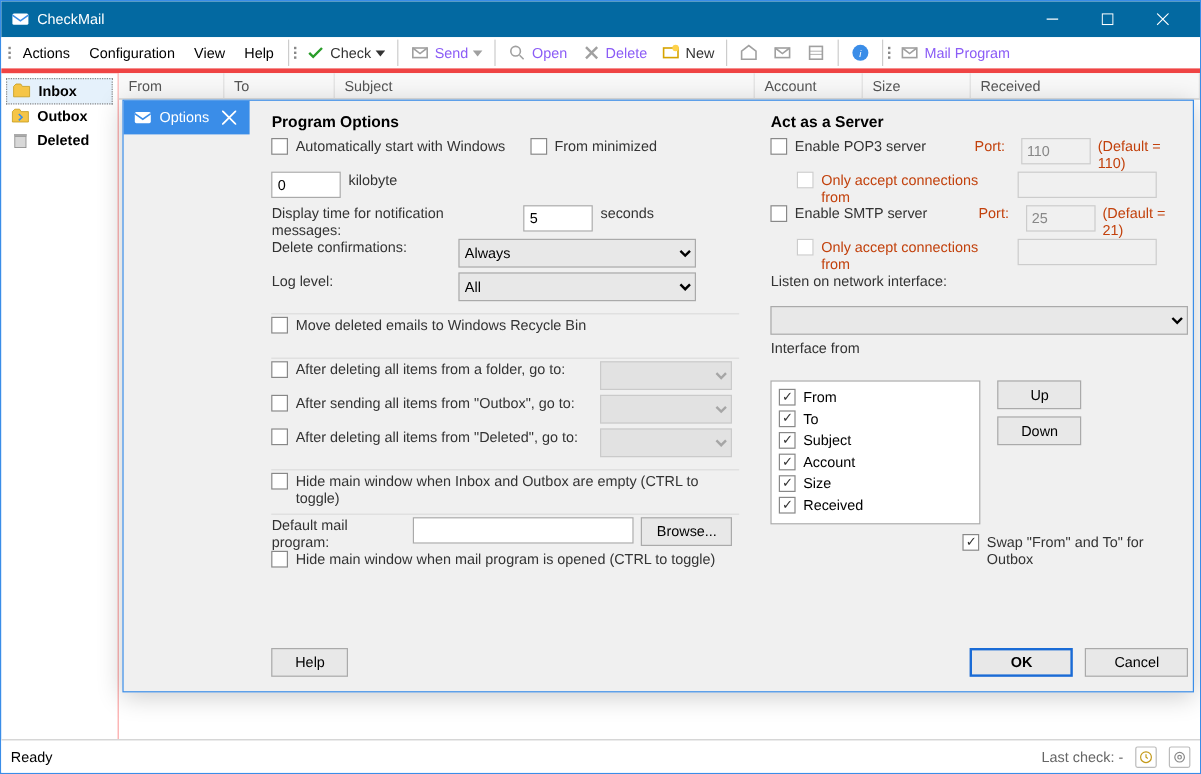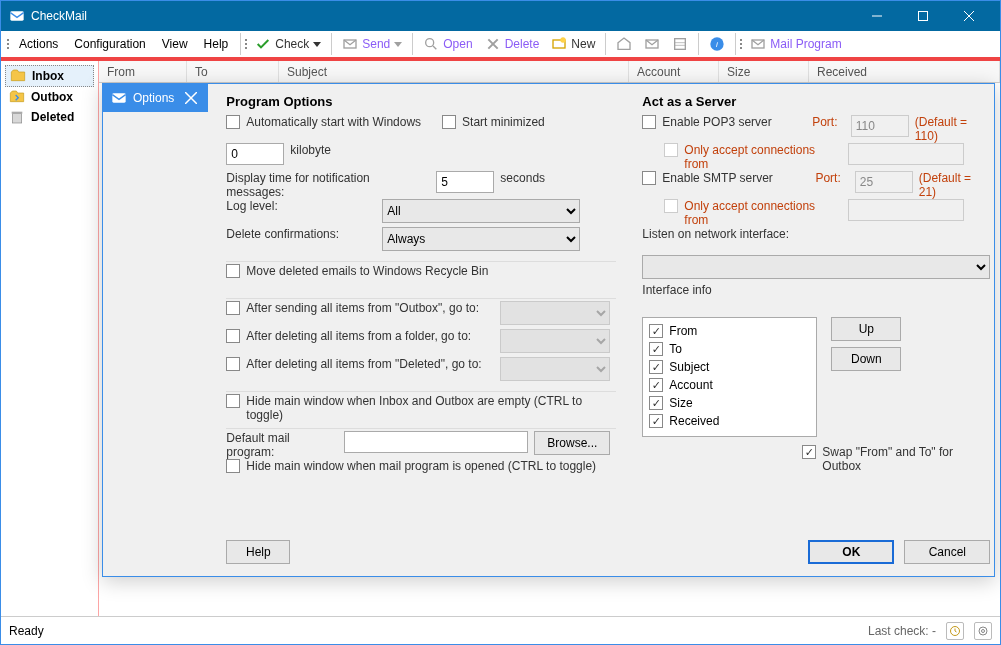--- a/index.html
+++ b/index.html
@@ -260,53 +260,53 @@
   <div class="dialog-body">
 
     <div class="col-left">
       <div class="section-title">Program Options</div>
 
       <div class="row">
         <span class="chk"></span>
         <span class="label">Automatically start with Windows</span>
         <span style="width:9px"></span>
         <span class="chk"></span>
-        <span class="label">Start minimized</span>
+        <span class="label">From minimized</span>
       </div>
       <div class="row">
         <input class="input-small" value="0" style="">
         <span class="label">kilobyte</span>
       </div>
       <div class="row">
         <span class="label" style="width:204px">Display time for notification messages:</span>
         <input class="input-small" value="5" style="">
         <span class="label">seconds</span>
       </div>
       <div class="row">
+        <span class="label" style="width:150px">Delete confirmations:</span>
+        <select class="sel"><option>Always</option></select>
+      </div>
+      <div class="row">
         <span class="label" style="width:150px">Log level:</span>
         <select class="sel"><option>All</option></select>
       </div>
-      <div class="row">
-        <span class="label" style="width:150px">Delete confirmations:</span>
-        <select class="sel"><option>Always</option></select>
-      </div>
       <div class="group-divider"></div>
       <div class="row">
         <span class="chk"></span>
         <span class="label">Move deleted emails to Windows Recycle Bin</span>
       </div>
       <div class="group-divider"></div>
       <div class="row">
         <span class="chk"></span>
+        <span class="label" style="width:248px">After deleting all items from a folder, go to:</span>
+        <select class="sel-dis" disabled=""></select>
+      </div>
+      <div class="row">
+        <span class="chk"></span>
         <span class="label" style="width:248px">After sending all items from "Outbox", go to:</span>
-        <select class="sel-dis" disabled=""></select>
-      </div>
-      <div class="row">
-        <span class="chk"></span>
-        <span class="label" style="width:248px">After deleting all items from a folder, go to:</span>
         <select class="sel-dis" disabled=""></select>
       </div>
       <div class="row">
         <span class="chk"></span>
         <span class="label" style="width:248px">After deleting all items from "Deleted", go to:</span>
         <select class="sel-dis" disabled=""></select>
       </div>
       <div class="group-divider"></div>
       <div class="row">
         <span class="chk"></span>
@@ -350,21 +350,21 @@
         <span class="label disabled" style="width:158px">Only accept connections from</span>
         <input class="input-dis-wide" disabled="" style="">
       </div>
       <div class="row">
         <span class="label">Listen on network interface:</span>
       </div>
       <div class="row">
         <select class="sel-wide"></select>
       </div>
       <div class="row">
-        <span class="label">Interface info</span>
+        <span class="label">Interface from</span>
       </div>
 
       <div style="height:6px"></div>
       <div style="display:flex;gap:14px;align-items:flex-start;">
         <div class="listbox">
           <div class="li">
               <span class="chk checked"></span>
               <span>From</span>
             </div>
           <div class="li">

